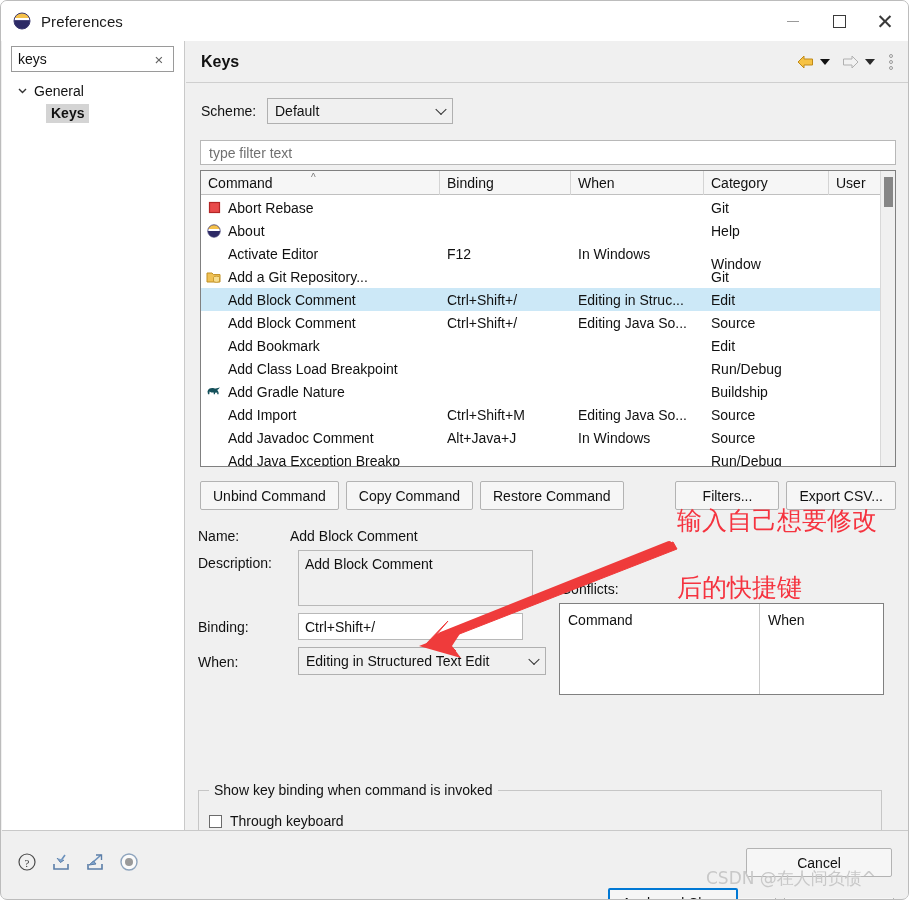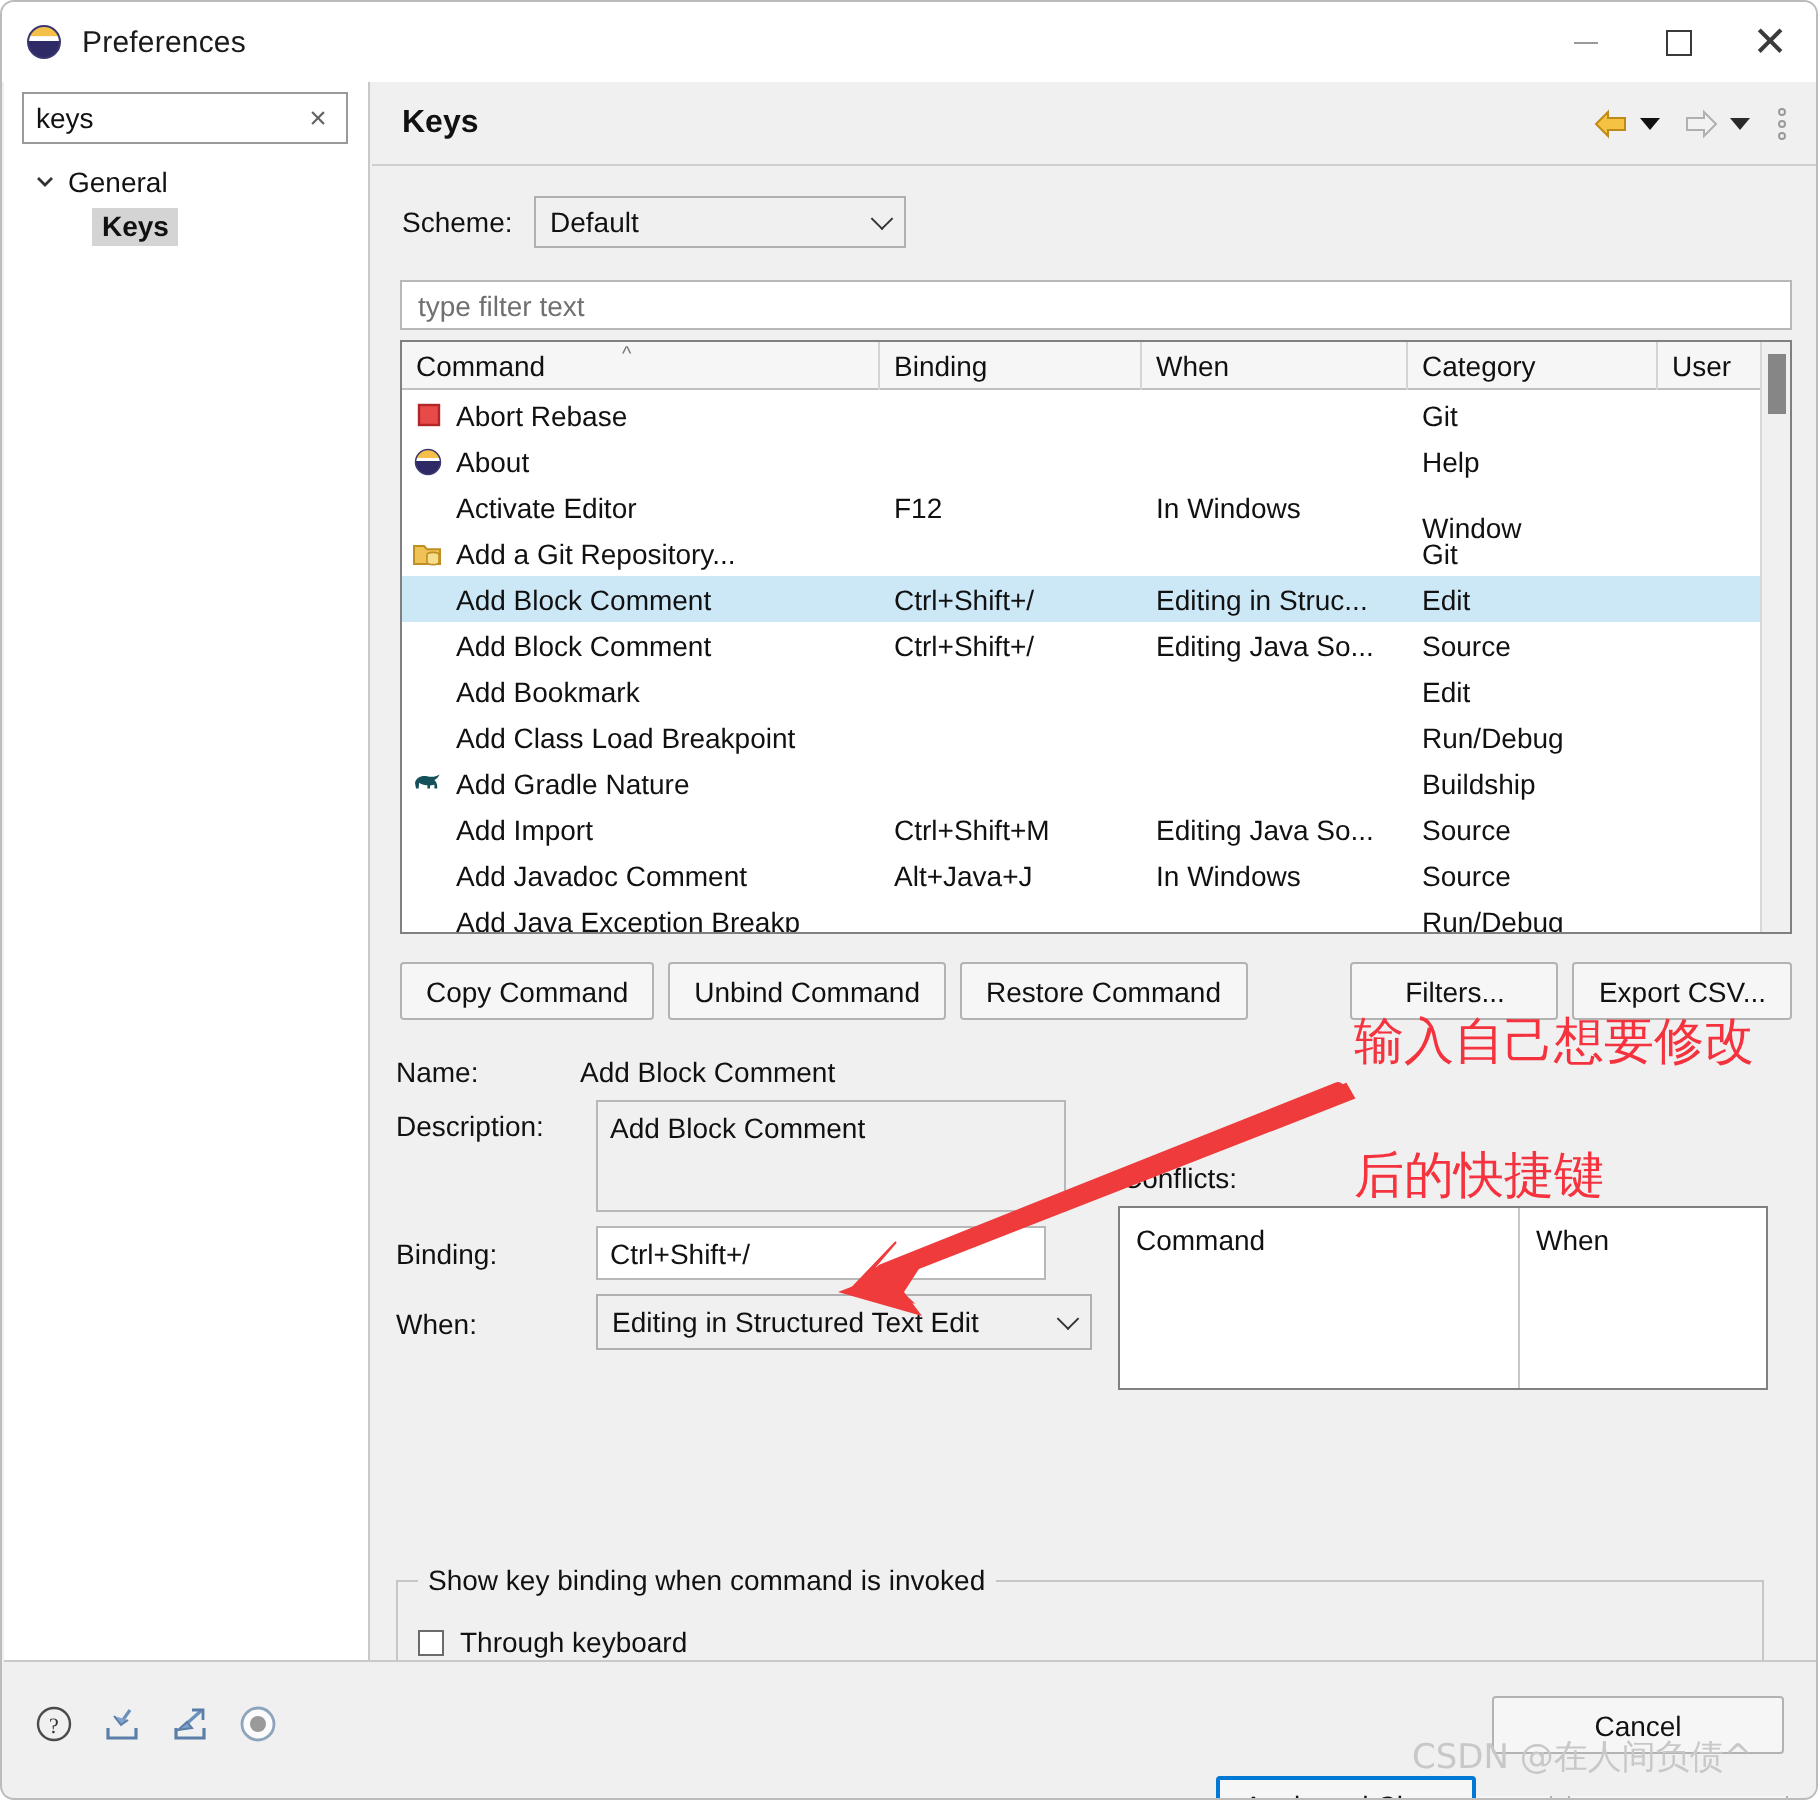--- a/index.html
+++ b/index.html
@@ -573,22 +573,22 @@
               <div class="td" style="width: 125px; padding-left: 7px;">Run/Debug</div>
               <div class="td" style="width: 52px; padding-left: 7px;"></div>
             </div>
           </div>
         <div class="vscroll">
           <div class="vthumb"></div>
         </div>
       </div>
 
       <div class="btnrow">
+        <button class="btn">Unbind Command</button>
         <button class="btn">Copy Command</button>
-        <button class="btn">Unbind Command</button>
         <button class="btn">Restore Command</button>
         <span class="spacer"></span>
         <button class="btn" style="min-width:104px">Filters...</button>
         <button class="btn" style="min-width:104px">Export CSV...</button>
       </div>
 
       <div class="details">
         <div class="d-name-row">
           <span class="d-lbl">Name:</span>
           <span class="d-val">Add Block Comment</span>

